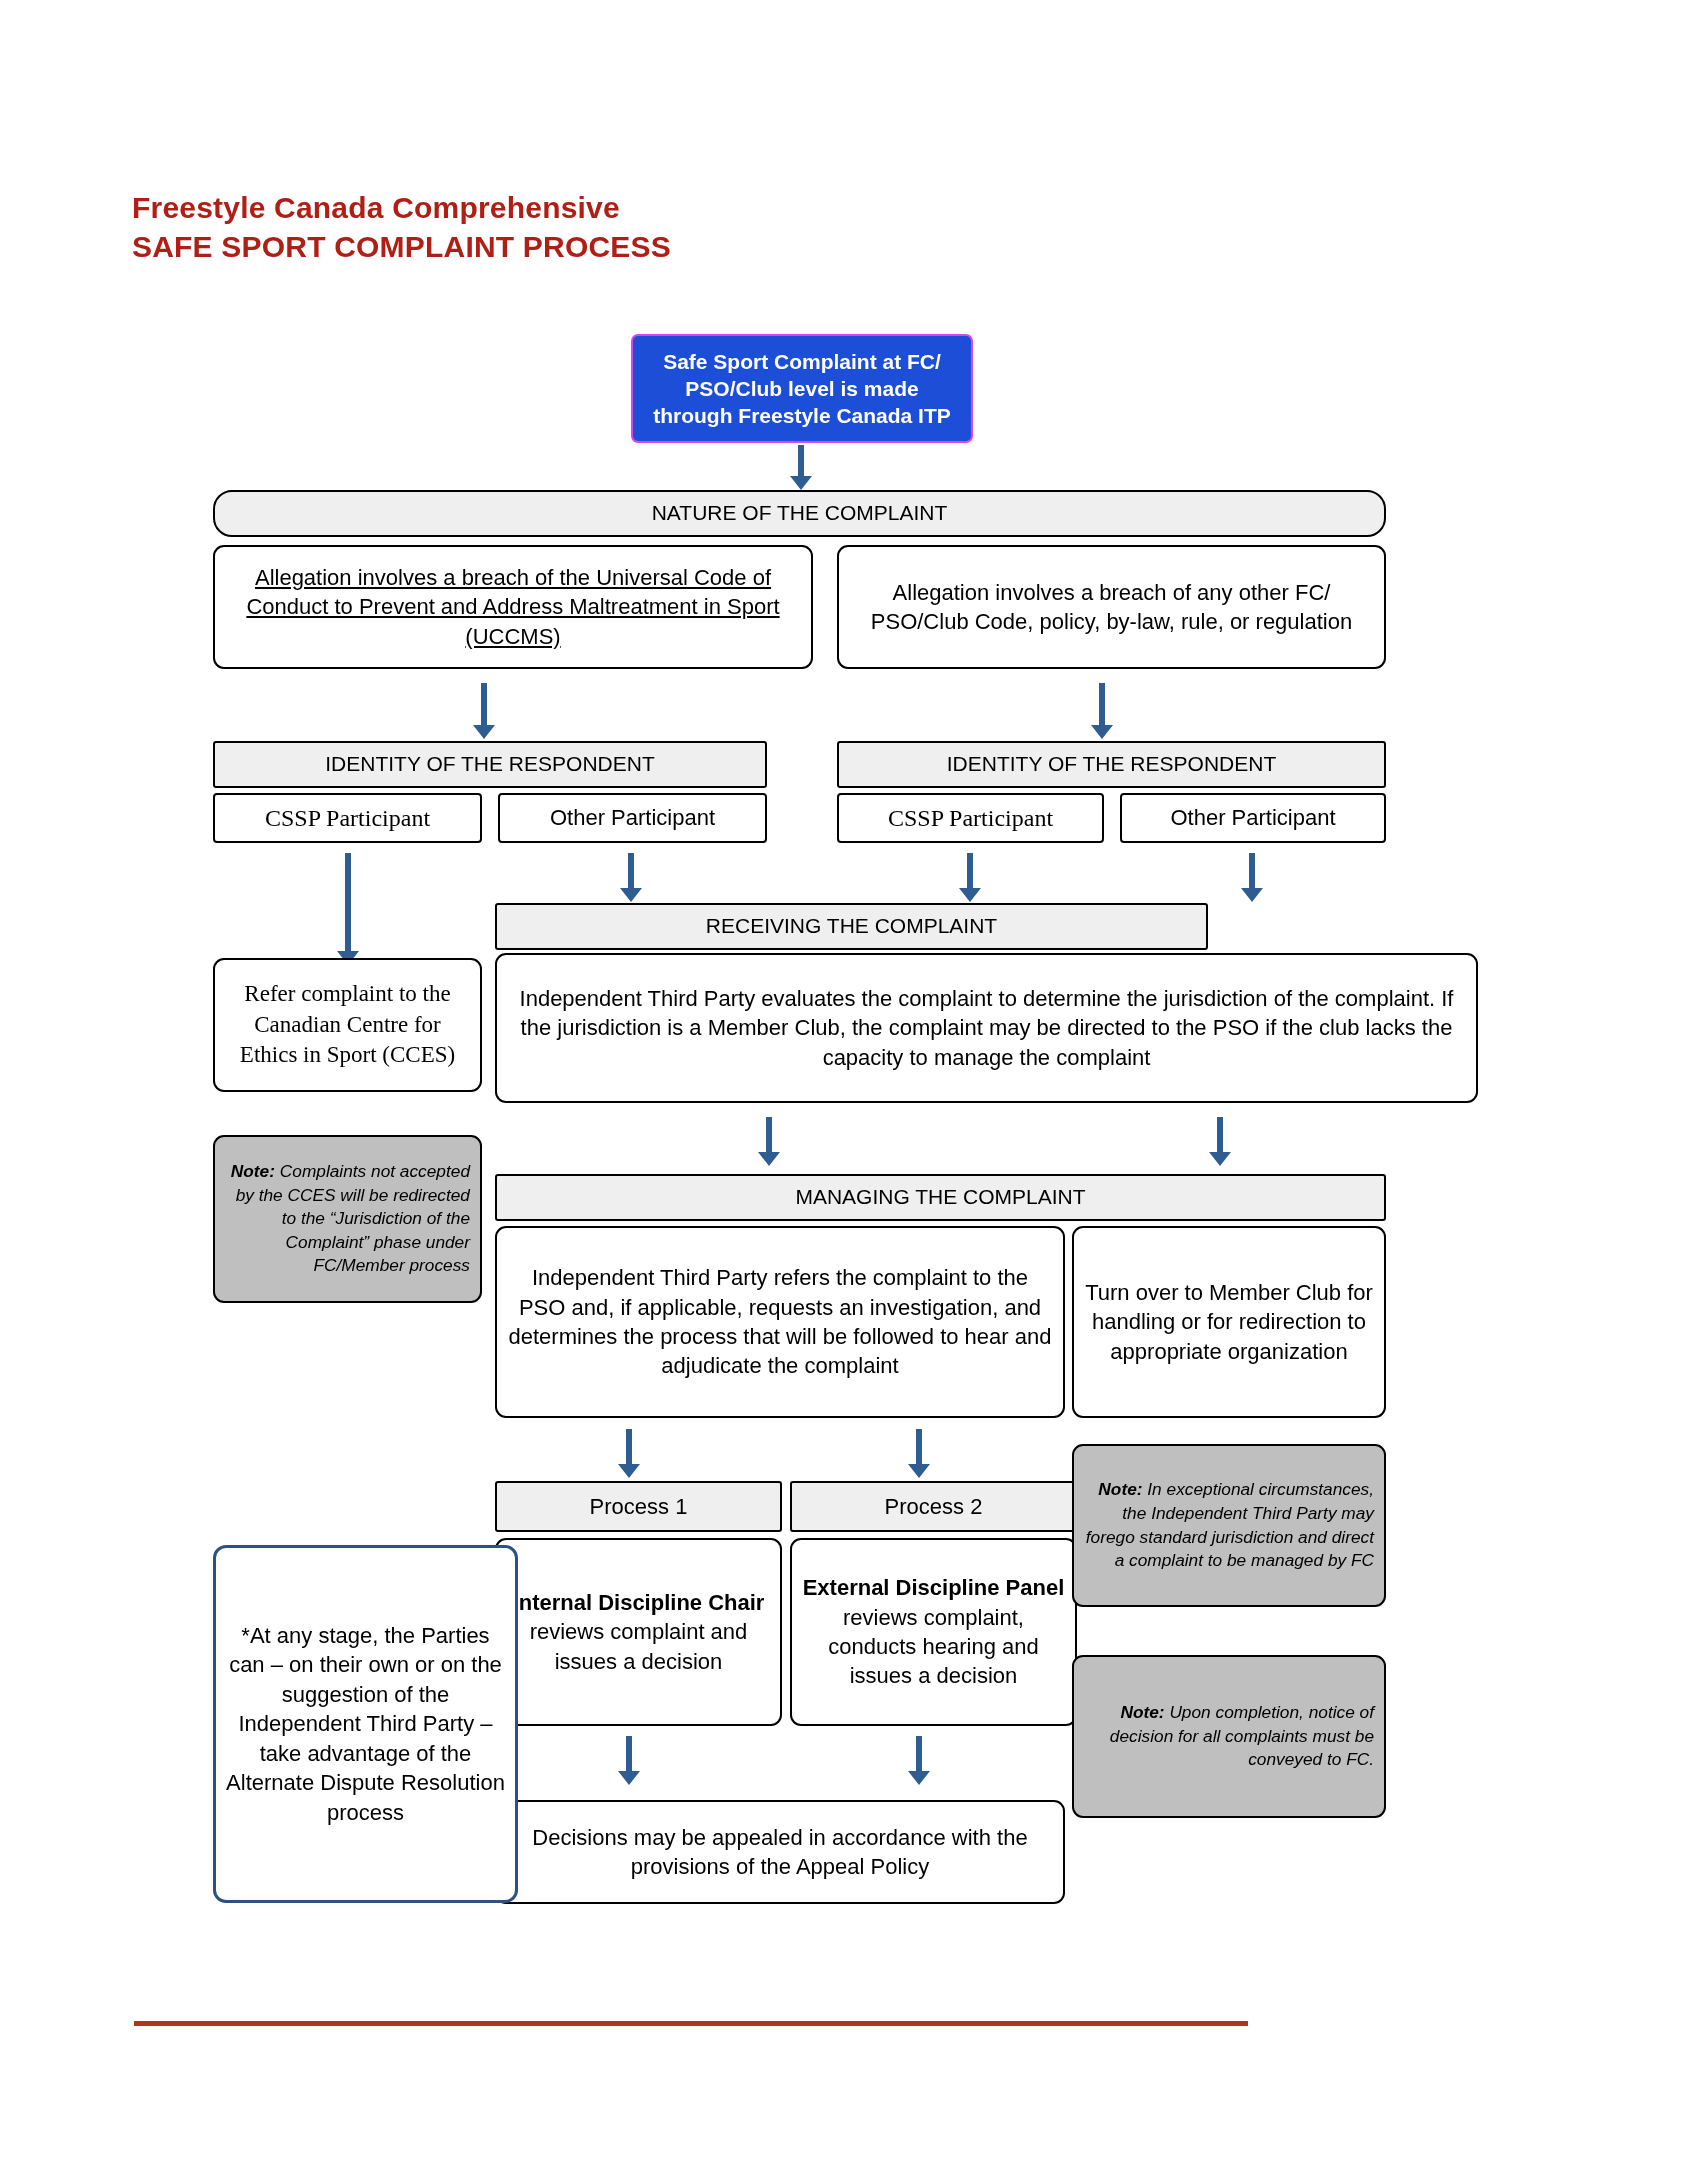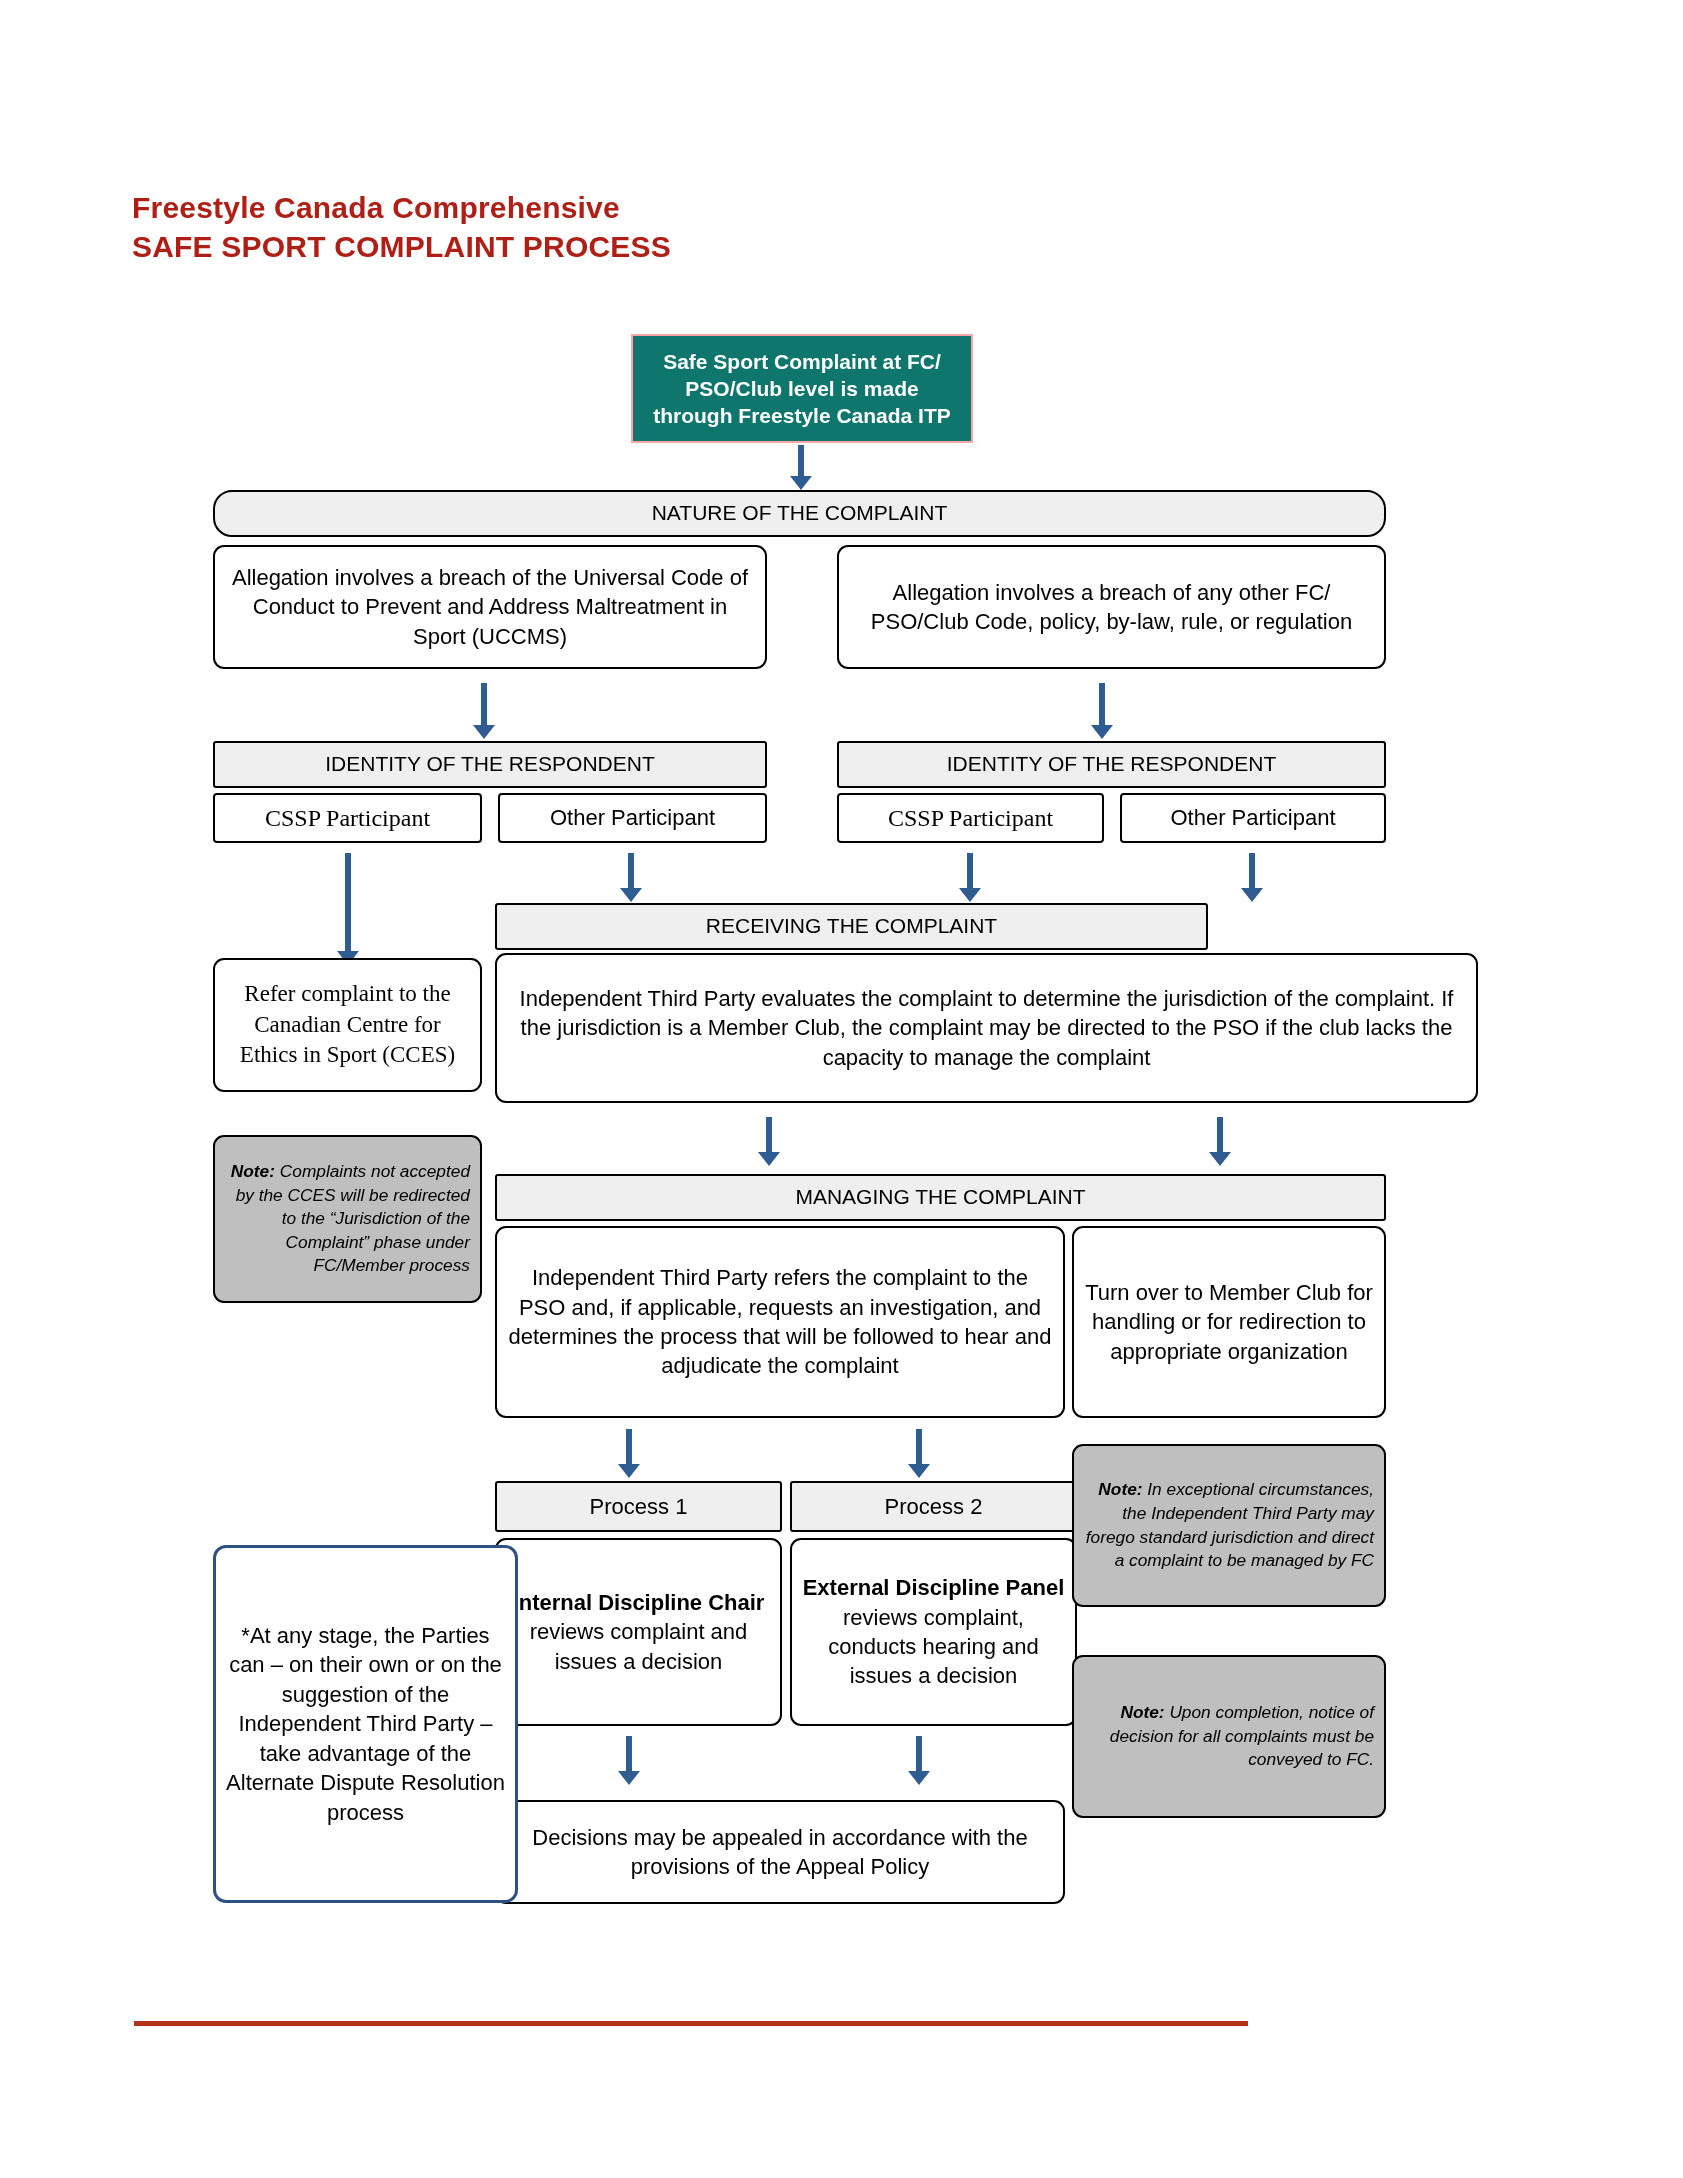--- a/index.html
+++ b/index.html
@@ -44,23 +44,23 @@
     border-radius: 11px;
     font-size: 22px;
   }
   .bar-gray {
     background: #efefef;
     border: 2.5px solid #000000;
     border-radius: 3px;
     font-size: 21px;
   }
   .box-blue {
-    background: #0f766e;
-    border: 2px solid #fca5a5;
-    border-radius: 0;
+    background: #1d4ed8;
+    border: 2px solid #d946ef;
+    border-radius: 7px;
     color: #ffffff;
     font-weight: bold;
     font-size: 21px;
     line-height: 1.30;
   }
   .box-note {
     background: #bfbfbf;
     border: 2.5px solid #000000;
     border-radius: 11px;
     font-style: italic;
@@ -116,21 +116,21 @@
   <div class="node box-blue" style="left:631px; top:334px; width:342px; height:109px;">
     <span class="txt">Safe Sport Complaint at FC/ PSO/Club level is made through Freestyle Canada ITP</span>
   </div>
 
   <div class="arrow" style="left:798px; top:445px; height:32px;"></div>
 
   <div class="node bar-gray" style="left:213px; top:490px; width:1173px; height:47px;border-radius:19px;">
     <span class="txt">NATURE OF THE COMPLAINT</span>
   </div>
 
-  <div class="node box-white" style="left:213px; top:545px; width:554px; height:124px;">
+  <div class="node box-white" style="left:213px; top:545px; width:600px; height:124px;text-decoration:underline;">
     <span class="txt">Allegation involves a breach of the Universal Code of Conduct to Prevent and Address Maltreatment in Sport (UCCMS)</span>
   </div>
 
   <div class="node box-white" style="left:837px; top:545px; width:549px; height:124px;">
     <span class="txt">Allegation involves a breach of any other FC/ PSO/Club Code, policy, by-law, rule, or regulation</span>
   </div>
 
   <div class="arrow" style="left:481px; top:683px; height:43px;"></div>
   <div class="arrow" style="left:1099px; top:683px; height:43px;"></div>
 

